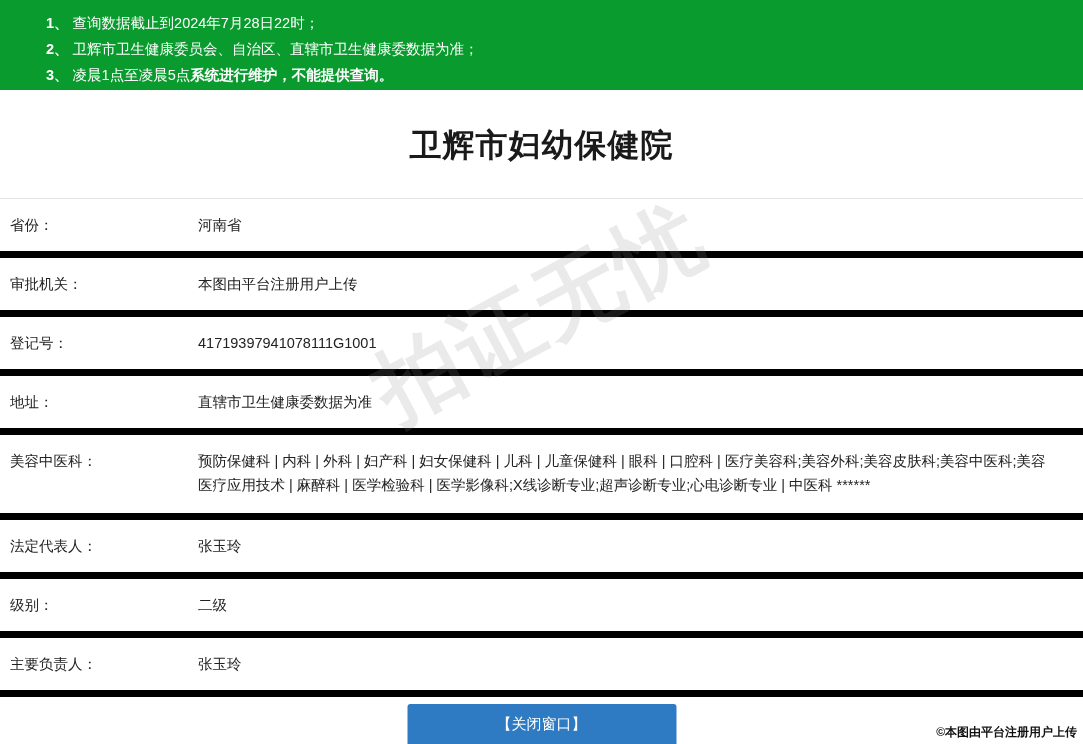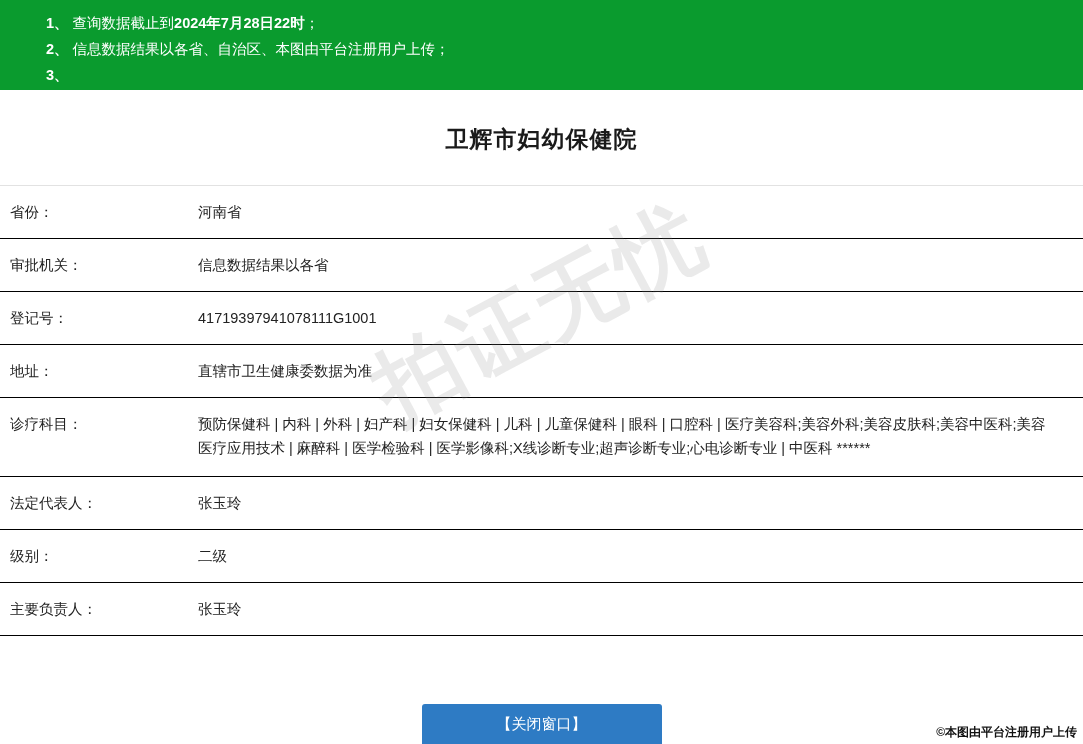--- a/index.html
+++ b/index.html
@@ -32,45 +32,45 @@
     font-size: 14.5px;
     line-height: 26px;
     padding-left: 46px;
     white-space: nowrap;
   }
   .notice-num {
     font-weight: bold;
     margin-right: 4px;
   }
   .notice-text { font-weight: normal; }
-  .notice-text b { font-weight: bold; }
+  .notice-text b { font-weight: normal; }
   .notice-line.strong .notice-text { font-weight: bold; }
 
   
   .title-wrap {
     text-align: center;
     padding: 34px 0 30px 0;
   }
   .hospital-title {
-    font-size: 23px;
+    font-size: 32px;
     font-weight: bold;
     color: #1a1a1a;
     letter-spacing: 1px;
   }
 
   
   .info-table {
     width: 1083px;
     border-collapse: collapse;
     table-layout: fixed;
   }
   .info-table tr { }
   .info-table td {
     border-top: 1px solid #e2e2e2;
-    border-bottom: 1px solid #000000;
+    border-bottom: 7px solid #000000;
     font-size: 14.5px;
     color: #222;
     vertical-align: top;
     padding: 14px 10px 14px 0;
     line-height: 24px;
   }
   .info-table td.label {
     width: 190px;
     padding-left: 10px;
     color: #222;
@@ -104,21 +104,21 @@
     left: 0;
     bottom: 0;
     width: 1083px;
     height: 70px;
   }
   .close-button {
     position: absolute;
     left: 50%;
     transform: translateX(-50%);
     bottom: 0px;
-    width: 240px;
+    width: 269px;
     height: 40px;
     background: #2e7bc4;
     color: #ffffff;
     font-size: 15px;
     border: none;
     border-radius: 3px 3px 0 0;
     cursor: pointer;
     font-family: "Liberation Sans", sans-serif;
     line-height: 40px;
     text-align: center;
@@ -139,53 +139,54 @@
 
 <div id="page">
 
   <div class="notice-banner">
     <div class="notice-line">
       <span class="notice-num">1、</span>
       <span class="notice-text"><span>查询数据截止到</span><b>2024年7月28日22时</b><span>；</span></span>
     </div>
     <div class="notice-line">
       <span class="notice-num">2、</span>
-      <span class="notice-text">信息数据结果以各省、自治区、本图由平台注册用户上传；</span>
+      <span class="notice-text">卫辉市卫生健康委员会、自治区、直辖市卫生健康委数据为准；</span>
     </div>
     <div class="notice-line strong">
       <span class="notice-num">3、</span>
+      <span class="notice-text"><b>凌晨1点至凌晨5点</b><span>系统进行维护，不能提供查询。</span></span>
     </div>
   </div>
 
   <div class="title-wrap">
     <span class="hospital-title">卫辉市妇幼保健院</span>
   </div>
 
   <div class="watermark">拍证无忧</div>
 
   <table class="info-table">
     <tbody>
       <tr>
         <td class="label">省份：</td>
         <td class="value">河南省</td>
       </tr>
       <tr>
         <td class="label">审批机关：</td>
-        <td class="value">信息数据结果以各省</td>
+        <td class="value">本图由平台注册用户上传</td>
       </tr>
       <tr>
         <td class="label">登记号：</td>
         <td class="value">41719397941078111G1001</td>
       </tr>
       <tr>
         <td class="label">地址：</td>
         <td class="value">直辖市卫生健康委数据为准</td>
       </tr>
       <tr class="row-dept">
-        <td class="label">诊疗科目：</td>
+        <td class="label">美容中医科：</td>
         <td class="value">预防保健科 | 内科 | 外科 | 妇产科 | 妇女保健科 | 儿科 | 儿童保健科 | 眼科 | 口腔科 | 医疗美容科;美容外科;美容皮肤科;美容中医科;美容医疗应用技术 | 麻醉科 | 医学检验科 | 医学影像科;X线诊断专业;超声诊断专业;心电诊断专业 | 中医科 ******</td>
       </tr>
       <tr>
         <td class="label">法定代表人：</td>
         <td class="value">张玉玲</td>
       </tr>
       <tr>
         <td class="label">级别：</td>
         <td class="value">二级</td>
       </tr>

